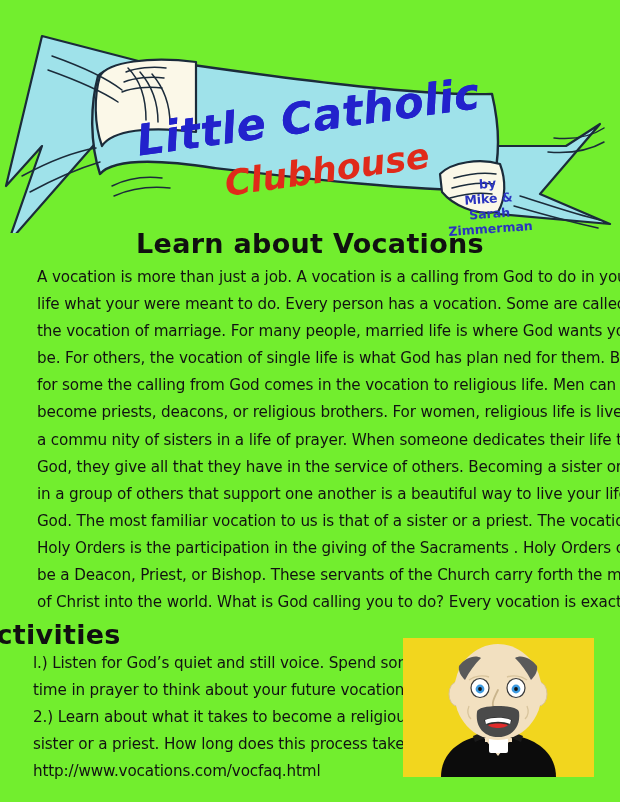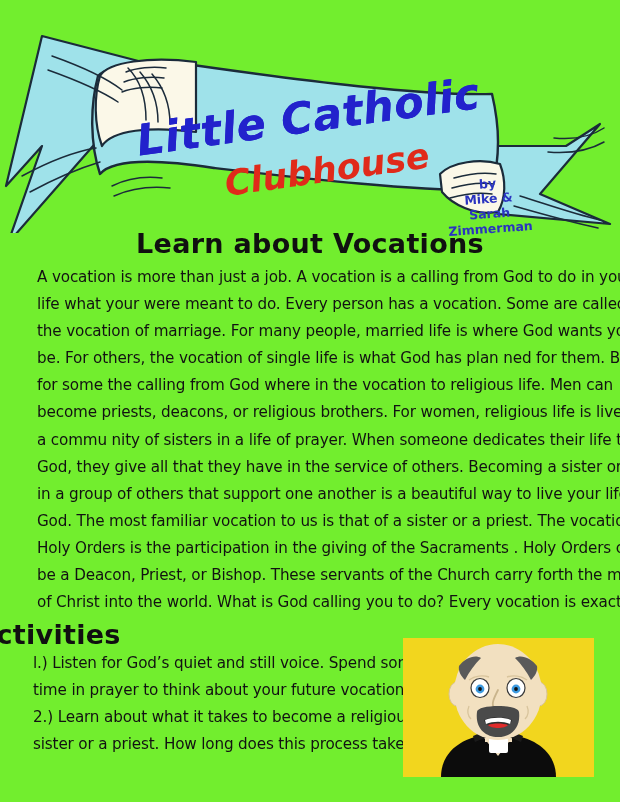--- a/index.html
+++ b/index.html
@@ -188,39 +188,40 @@
   </div>
 
   <div class="section-heading" id="heading-vocations">Learn about Vocations</div>
 
   <div class="body-copy">
     <p>
       <span class="ln">A vocation is more than just a job. A vocation is a calling from God to do in your</span>
       <span class="ln">life what your were meant to do. Every person has a vocation. Some are called to</span>
       <span class="ln">the vocation of marriage. For many people, married life is where God wants you to</span>
       <span class="ln">be. For others, the vocation of single life is what God has plan ned for them. But,</span>
-      <span class="ln">for some the calling from God where in the vocation to religious life. Men can</span>
+      <span class="ln">for some the calling from God comes in the vocation to religious life. Men can</span>
       <span class="ln">become priests, deacons, or religious brothers. For women, religious life is lived in</span>
       <span class="ln">a commu nity of sisters in a life of prayer. When someone dedicates their life to</span>
       <span class="ln">God, they give all that they have in the service of others. Becoming a sister or brother</span>
       <span class="ln">in a group of others that support one another is a beautiful way to live your life for</span>
       <span class="ln">God. The most familiar vocation to us is that of a sister or a priest. The vocation of</span>
       <span class="ln">Holy Orders is the participation in the giving of the Sacraments . Holy Orders can</span>
       <span class="ln">be a Deacon, Priest, or Bishop. These servants of the Church carry forth the mission</span>
       <span class="ln">of Christ into the world. What is God calling you to do? Every vocation is exactly</span>
     </p>
   </div>
 
   <div class="section-heading" id="heading-activities">Activities</div>
 
   <div class="activities">
     <span class="ln">l.) Listen for God’s quiet and still voice. Spend some</span>
     <span class="ln">time in prayer to think about your future vocation.</span>
     <span class="ln">2.) Learn about what it takes to become a religious</span>
     <span class="ln">sister or a priest. How long does this process take?</span>
+    <span class="ln">http://www.vocations.com/vocfaq.html</span>
   </div>
 
   <div class="priest-box">
     <svg width="191" height="139" viewBox="0 0 191 139">
       <rect x="0" y="0" width="191" height="139" fill="#f2d61e"></rect>
 
       <path d="M38 139 C 38 112, 62 96, 95 96 C 128 96, 153 112, 153 139 Z" fill="#0c0c0c"></path>
 
       <rect x="82" y="84" width="27" height="20" fill="#f2e0c0"></rect>
 

